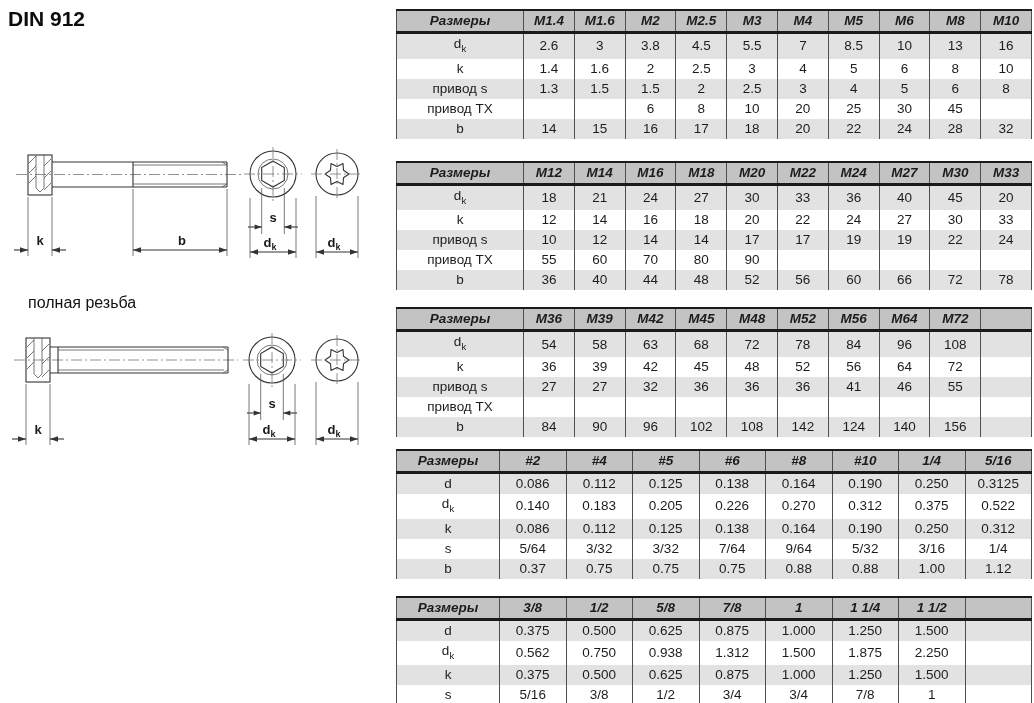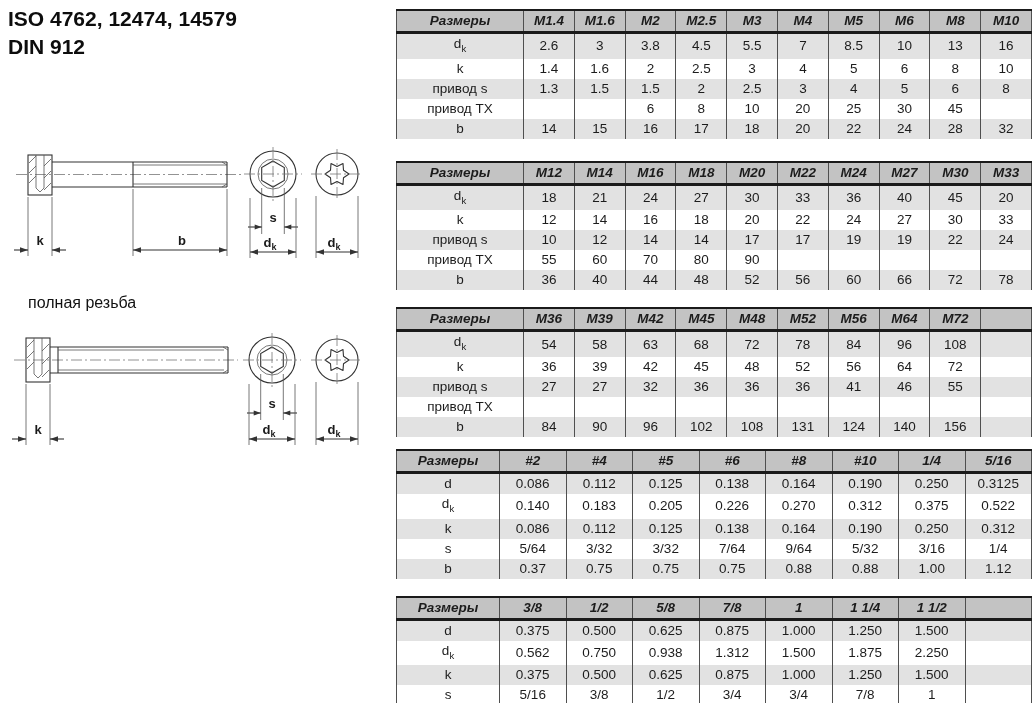--- a/index.html
+++ b/index.html
@@ -44,21 +44,20 @@
   .dimsub { font-size:9px; }
 </style>
 </head>
 <body>
 
 <div class="page">
 
   <div class="left-panel">
 
     <div class="title">
-      <div>ISO 4762, 12474, 14579</div>
       <div>DIN 912</div>
     </div>
 
 
     <svg class="drawing1" width="378" height="118" viewBox="0 0 378 118">
 
       <line class="cl" x1="10" y1="28.5" x2="236" y2="28.5"></line>
 
       <line class="ln" x1="46" y1="16" x2="221" y2="16"></line>
       <line class="ln" x1="46" y1="41" x2="221" y2="41"></line>
@@ -484,21 +483,21 @@
             <td></td>
             <td></td>
           </tr>
           <tr>
             <td>b</td>
             <td>84</td>
             <td>90</td>
             <td>96</td>
             <td>102</td>
             <td>108</td>
-            <td>131</td>
+            <td>142</td>
             <td>124</td>
             <td>140</td>
             <td>156</td>
             <td></td>
           </tr>
         </tbody>
       </table>
       <table class="dims">
         <colgroup>
           <col style="width: 103px;">

